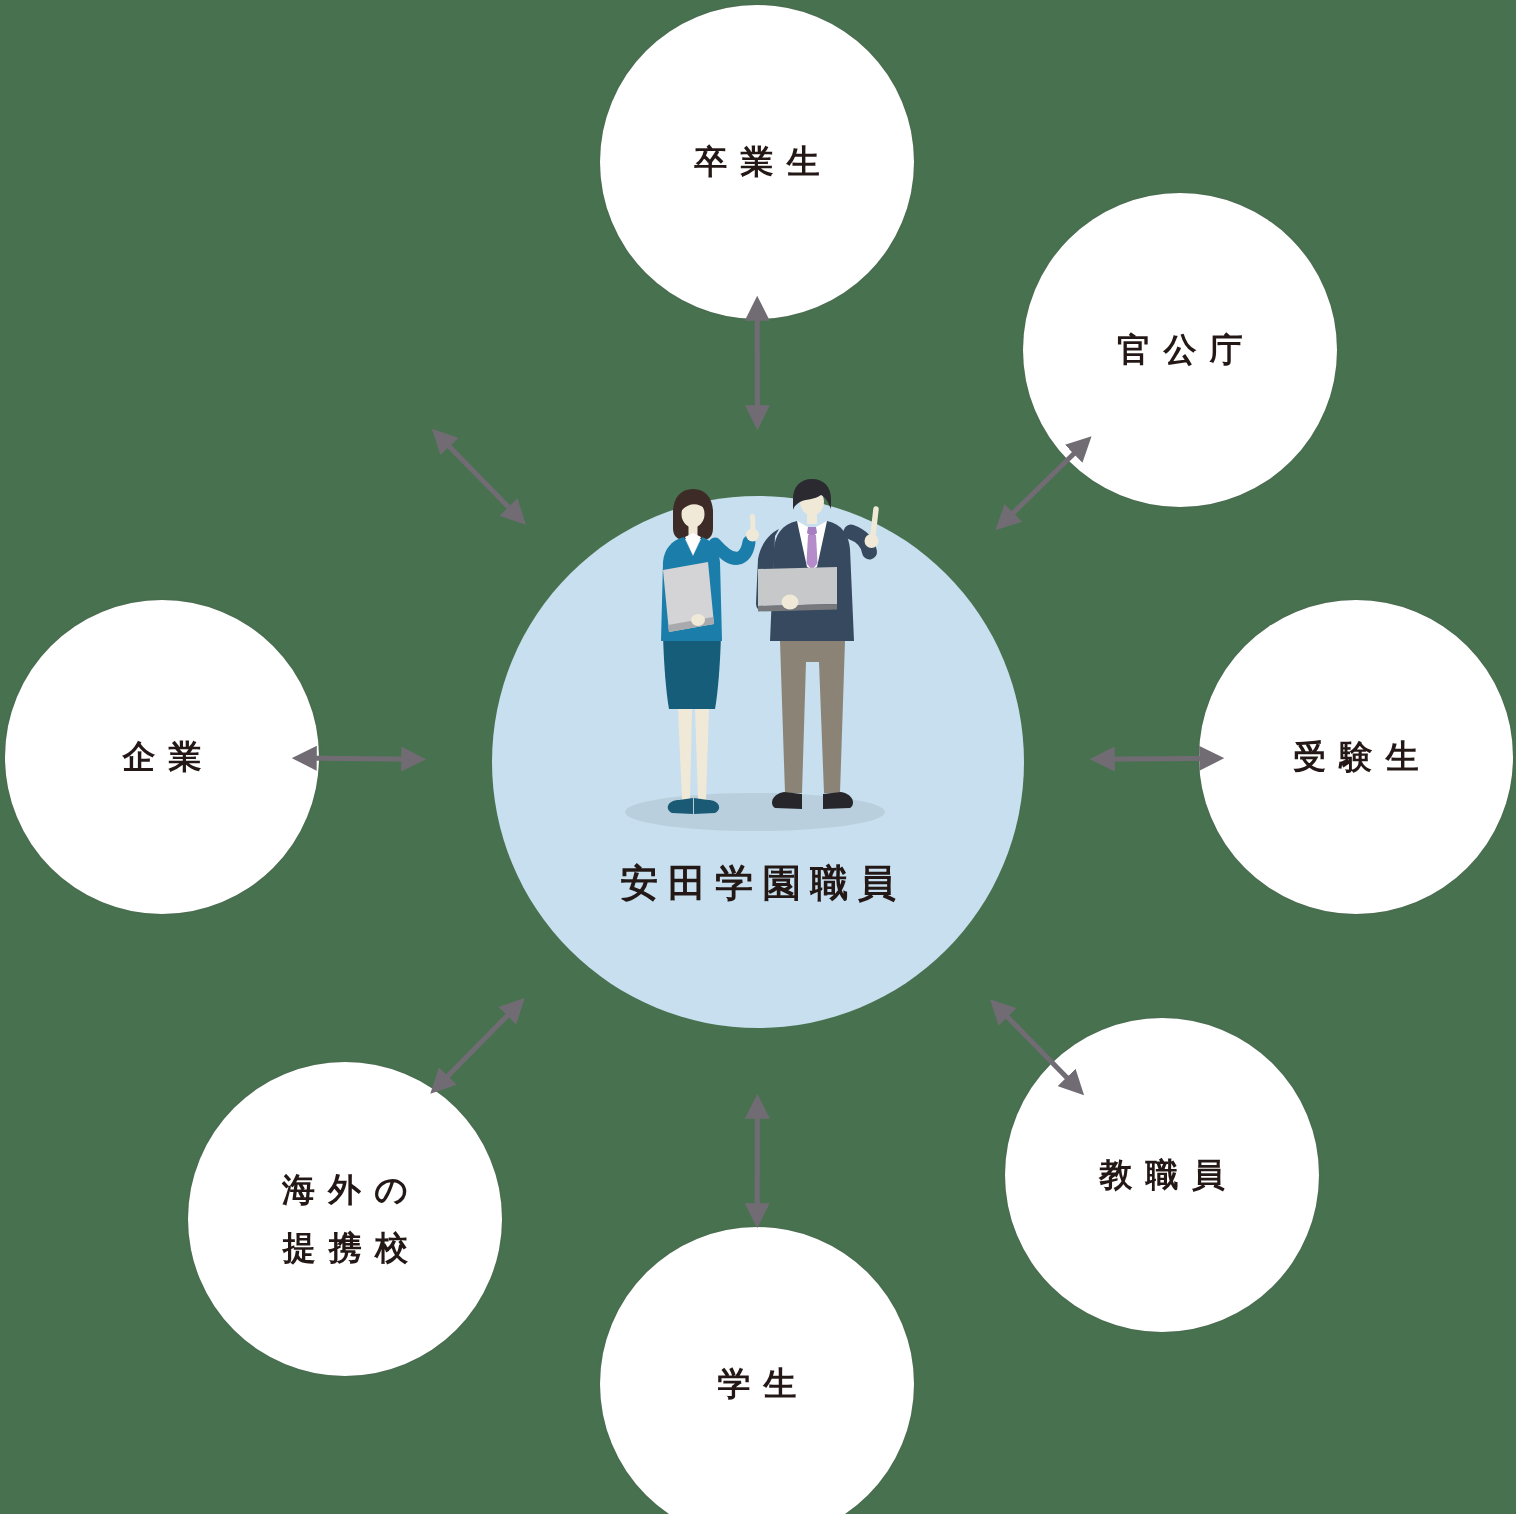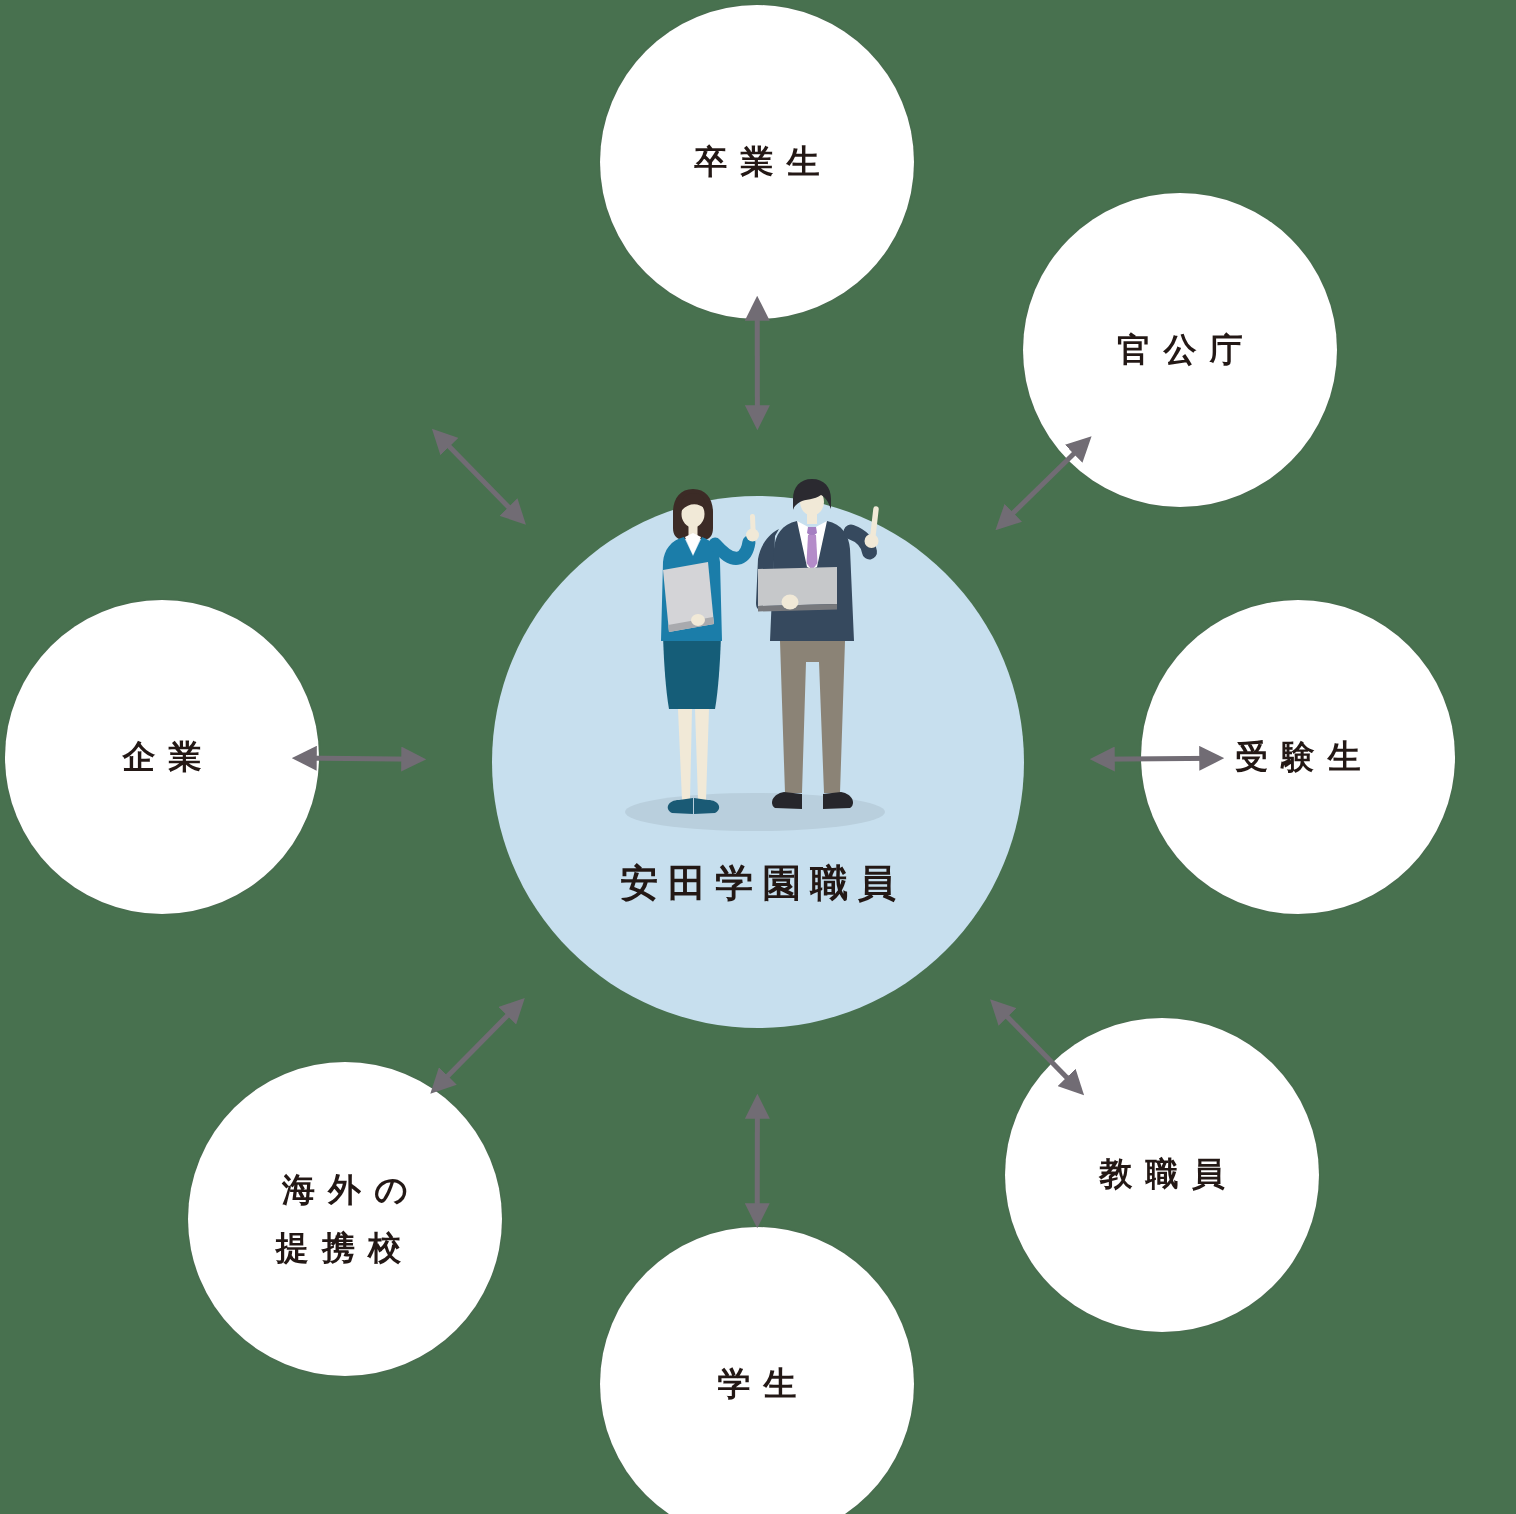--- a/index.html
+++ b/index.html
@@ -15,26 +15,26 @@
   .node{
     position:absolute;width:314px;height:314px;border-radius:50%;
     background:#ffffff;
     box-shadow:0 0 1.5px rgba(80,95,84,.8);
     display:flex;align-items:center;justify-content:center;
     z-index:1;
   }
   .node-label{
     color:#231815;font-size:33px;font-weight:600;
     letter-spacing:0.4em;text-indent:0.4em;
-    text-align:center;line-height:1.75;white-space:pre-line;
+    text-align:right;line-height:1.75;white-space:pre-line;
   }
   .pos-top{left:600px;top:5px;}
   .pos-top-right{left:1023px;top:193px;}
-  .pos-right{left:1141px;top:600px;}
-  .pos-bottom-right{left:1005px;top:1018px;font-family:Liberation Serif, serif;}
+  .pos-right{left:1199px;top:600px;}
+  .pos-bottom-right{left:1005px;top:1018px;}
   .pos-bottom{left:600px;top:1227px;}
   .pos-bottom-left{left:188px;top:1062px;}
   .pos-left{left:5px;top:600px;}
   .pos-top-left{left:188px;top:183px;}
 
   
   .center-circle{
     position:absolute;left:492px;top:496px;width:532px;height:532px;
     border-radius:50%;background:#c7dfee;z-index:1;
   }

